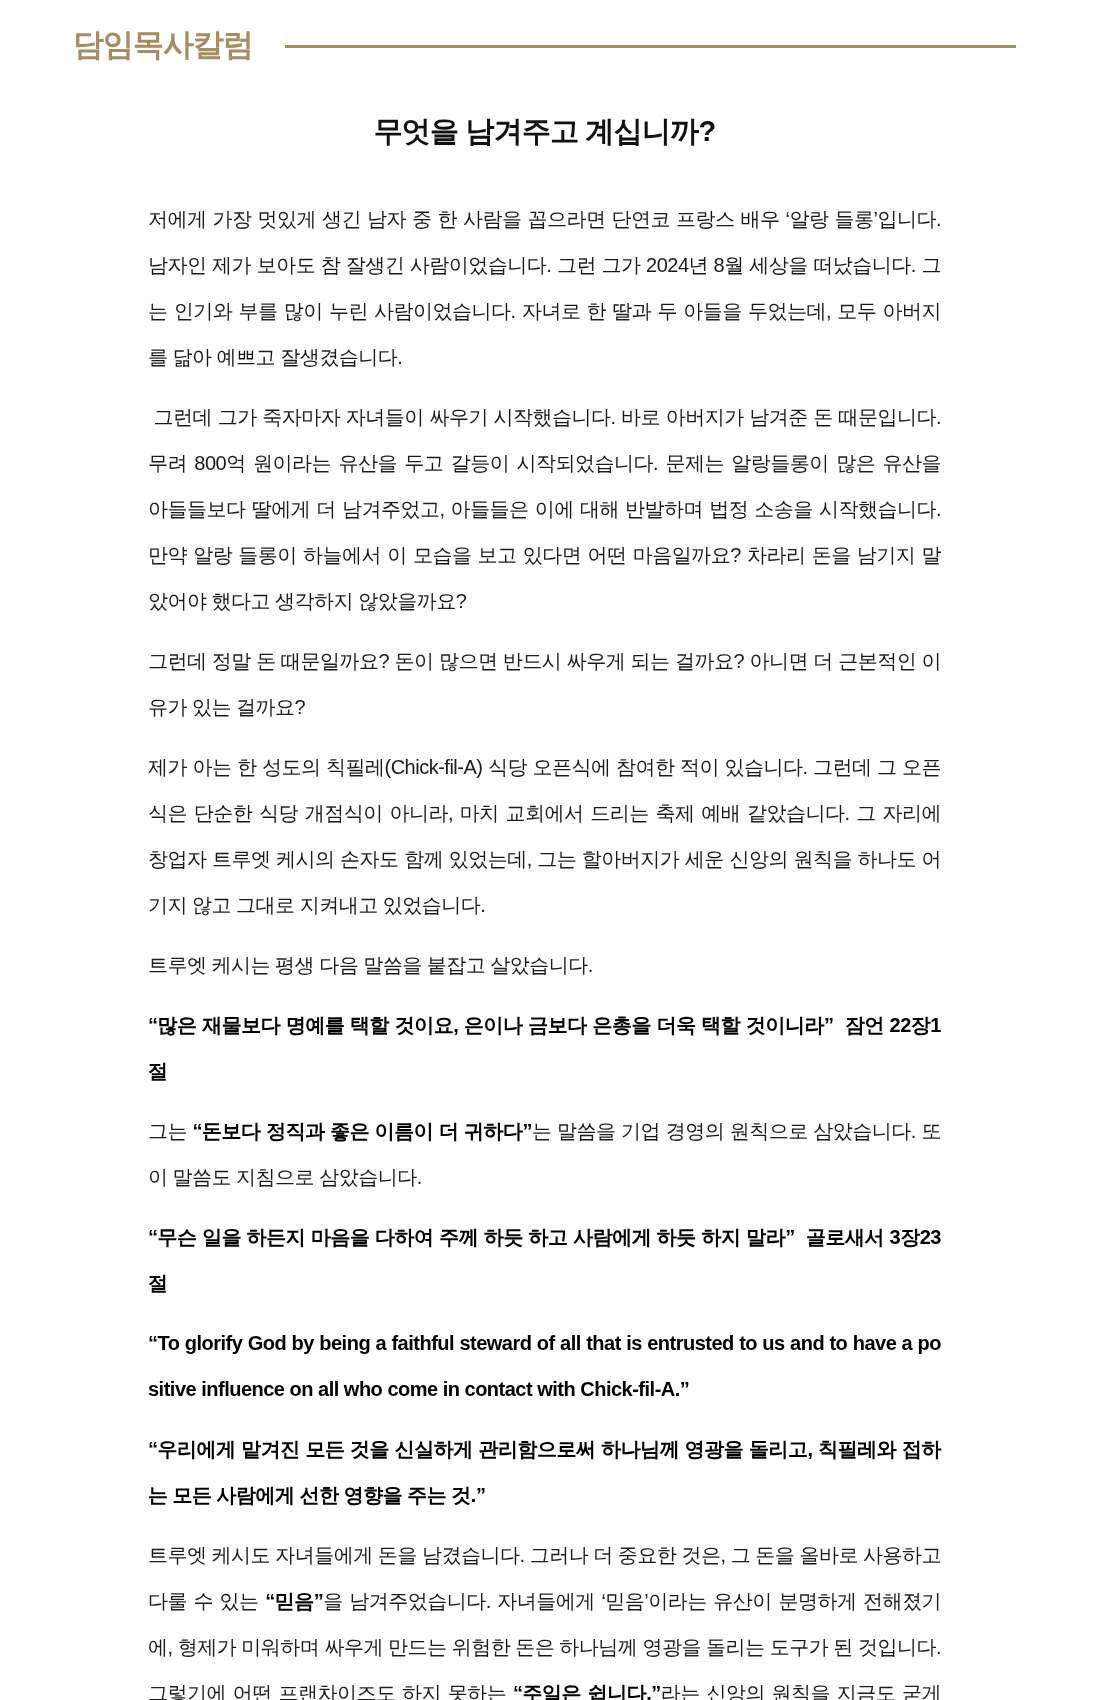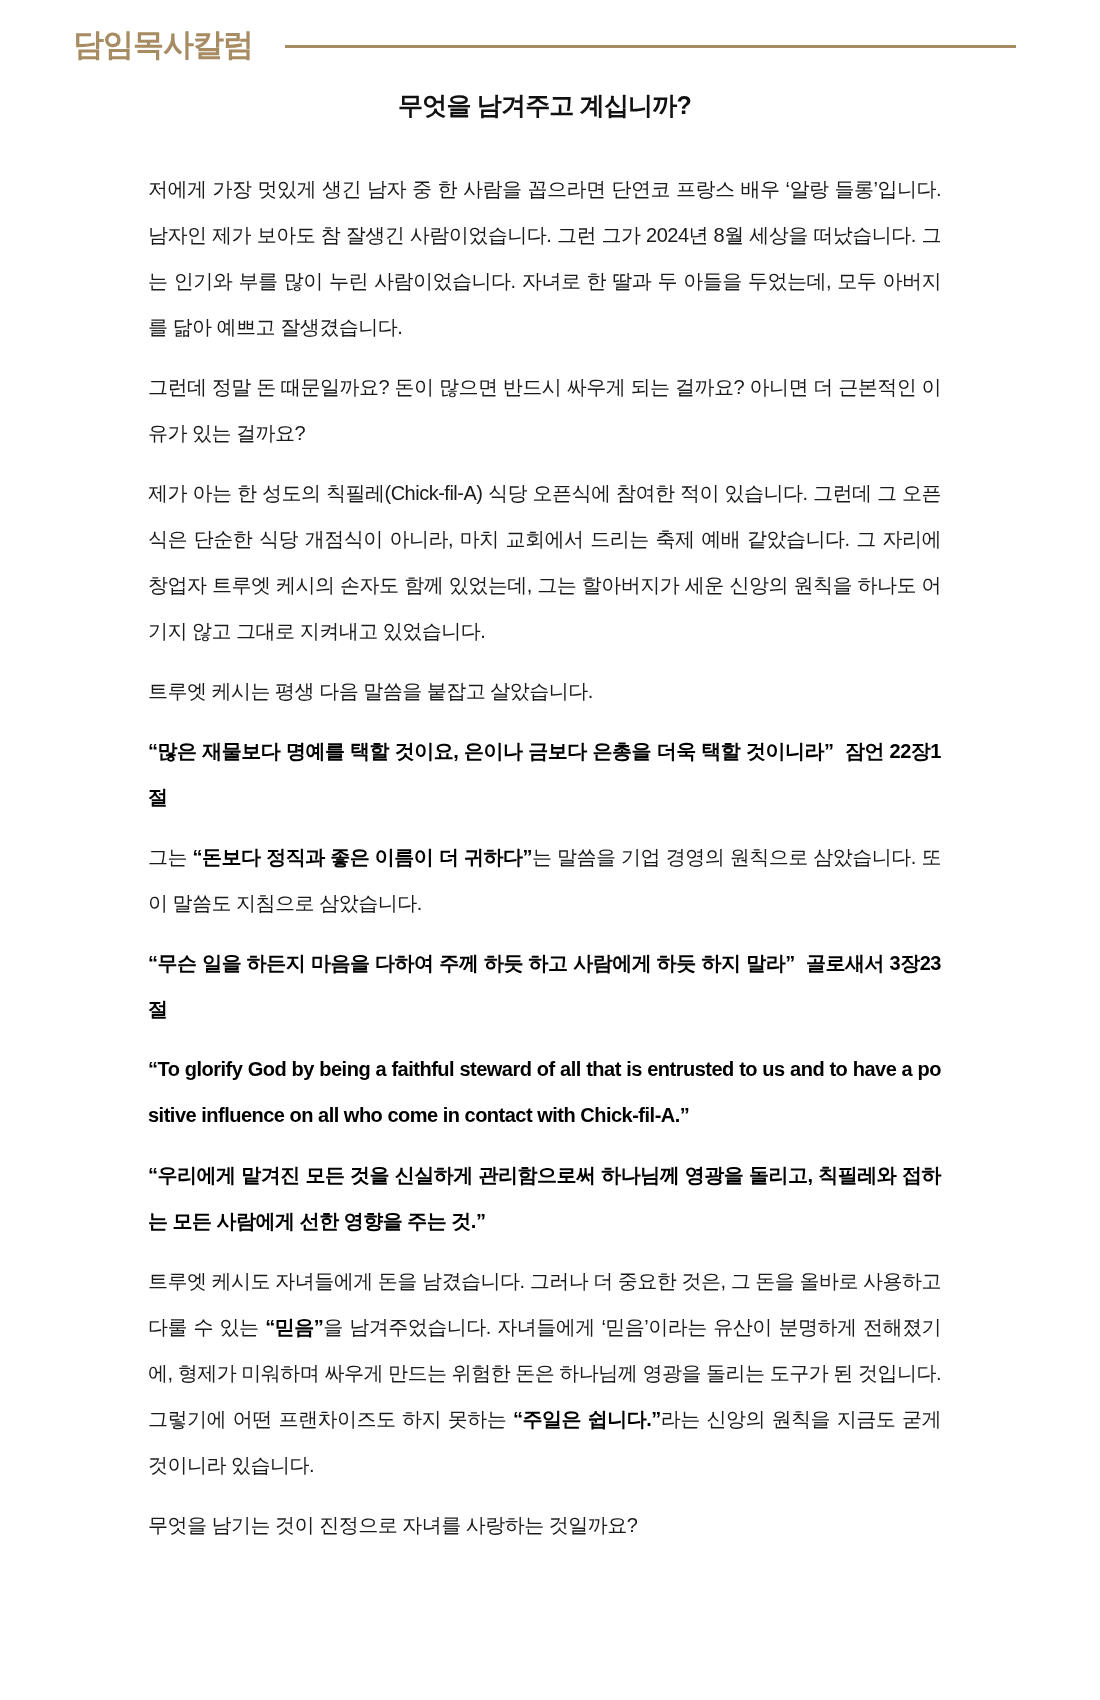--- a/index.html
+++ b/index.html
@@ -37,23 +37,23 @@
     flex: 1;
     height: 3px;
     margin-left: 32px;
     margin-top: 2px;
     background: #a78c63;
   }
   .article {
     margin: 0 100px;
   }
   .article-title {
-    margin: 23px 0 0 0;
+    margin: 46px 0 0 0;
     text-align: center;
-    font-size: 25px;
+    font-size: 29px;
     font-weight: 700;
     letter-spacing: -0.8px;
     color: #111111;
   }
   .article-body {
     margin-top: 44px;
     font-size: 20px;
     line-height: 46px;
     letter-spacing: -0.5px;
     color: #1a1a1a;
@@ -75,20 +75,21 @@
 
   <header class="masthead">
     <h1 class="masthead-title">담임목사칼럼</h1>
     <div class="masthead-rule"></div>
   </header>
 
   <main class="article">
     <h2 class="article-title">무엇을 남겨주고 계십니까?</h2>
     <div class="article-body">
         <p class="para"><span>저에게 가장 멋있게 생긴 남자 중 한 사람을 꼽으라면 단연코 프랑스 배우 ‘알랑 들롱’입니다. 남자인 제가 보아도 참 잘생긴 사람이었습니다. 그런 그가 2024년 8월 세상을 떠났습니다. 그는 인기와 부를 많이 누린 사람이었습니다. 자녀로 한 딸과 두 아들을 두었는데, 모두 아버지를 닮아 예쁘고 잘생겼습니다.</span></p>
+        <p class="para"><span>&nbsp;그런데 그가 죽자마자 자녀들이 싸우기 시작했습니다. 바로 아버지가 남겨준 돈 때문입니다. 무려 800억 원이라는 유산을 두고 갈등이 시작되었습니다. 문제는 알랑들롱이 많은 유산을 아들들보다 딸에게 더 남겨주었고, 아들들은 이에 대해 반발하며 법정 소송을 시작했습니다. 만약 알랑 들롱이 하늘에서 이 모습을 보고 있다면 어떤 마음일까요? 차라리 돈을 남기지 말았어야 했다고 생각하지 않았을까요?</span></p>
         <p class="para"><span>그런데 정말 돈 때문일까요? 돈이 많으면 반드시 싸우게 되는 걸까요? 아니면 더 근본적인 이유가 있는 걸까요?</span></p>
         <p class="para"><span>제가 아는 한 성도의 칙필레(Chick-fil-A) 식당 오픈식에 참여한 적이 있습니다. 그런데 그 오픈식은 단순한 식당 개점식이 아니라, 마치 교회에서 드리는 축제 예배 같았습니다. 그 자리에 창업자 트루엣 케시의 손자도 함께 있었는데, 그는 할아버지가 세운 신앙의 원칙을 하나도 어기지 않고 그대로 지켜내고 있었습니다.</span></p>
         <p class="para"><span>트루엣 케시는 평생 다음 말씀을 붙잡고 살았습니다.</span></p>
         <p class="para"><span class="run-bold">“많은 재물보다 명예를 택할 것이요, 은이나 금보다 은총을 더욱 택할 것이니라”&nbsp; 잠언 22장1절</span></p>
         <p class="para"><span>그는 </span><span class="run-bold">“돈보다 정직과 좋은 이름이 더 귀하다”</span><span>는 말씀을 기업 경영의 원칙으로 삼았습니다. 또 이 말씀도 지침으로 삼았습니다.</span></p>
         <p class="para"><span class="run-bold">“무슨 일을 하든지 마음을 다하여 주께 하듯 하고 사람에게 하듯 하지 말라”&nbsp; 골로새서 3장23절</span></p>
         <p class="para"><span class="run-bold">“To glorify God by being a faithful steward of all that is entrusted to us and to have a positive influence on all who come in contact with Chick-fil-A.”</span></p>
         <p class="para"><span class="run-bold">“우리에게 맡겨진 모든 것을 신실하게 관리함으로써 하나님께 영광을 돌리고, 칙필레와 접하는 모든 사람에게 선한 영향을 주는 것.”</span></p>
         <p class="para"><span>트루엣 케시도 자녀들에게 돈을 남겼습니다. 그러나 더 중요한 것은, 그 돈을 올바로 사용하고 다룰 수 있는 </span><span class="run-bold">“믿음”</span><span>을 남겨주었습니다. 자녀들에게 ‘믿음’이라는 유산이 분명하게 전해졌기에, 형제가 미워하며 싸우게 만드는 위험한 돈은 하나님께 영광을 돌리는 도구가 된 것입니다. 그렇기에 어떤 프랜차이즈도 하지 못하는 </span><span class="run-bold">“주일은 쉽니다.”</span><span>라는 신앙의 원칙을 지금도 굳게 것이니라 있습니다.</span></p>
         <p class="para"><span>무엇을 남기는 것이 진정으로 자녀를 사랑하는 것일까요?</span></p>

